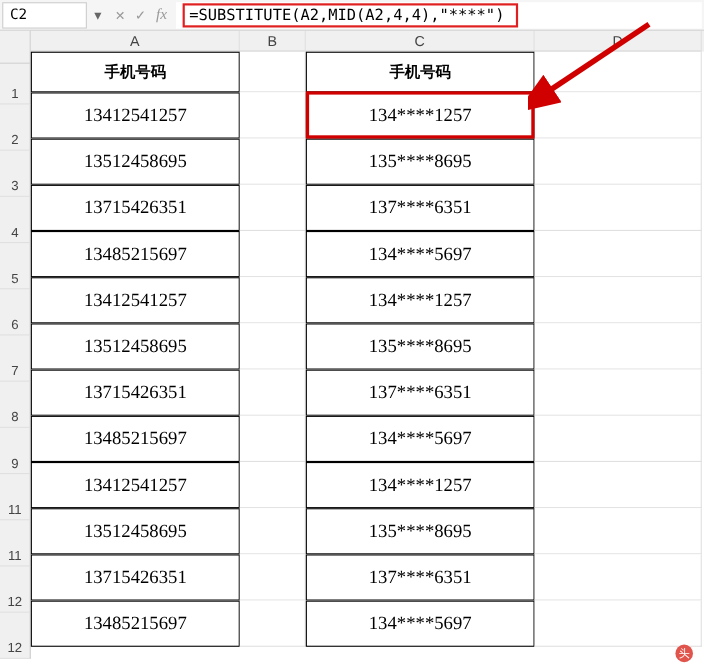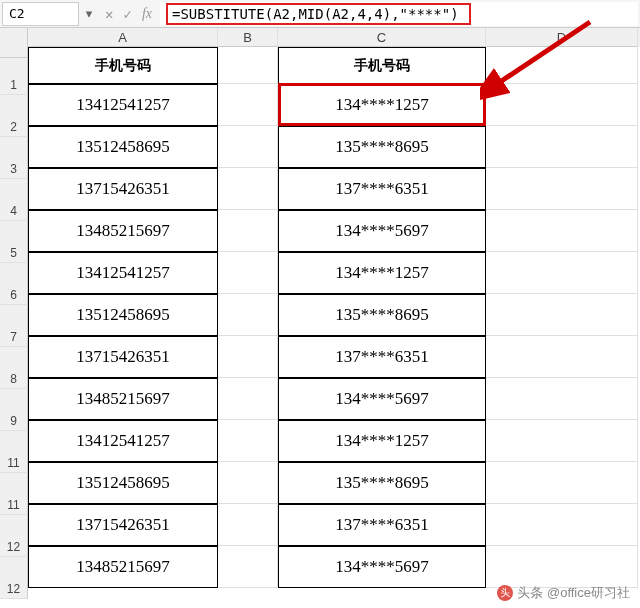--- a/index.html
+++ b/index.html
@@ -288,14 +288,13 @@
   <defs>
     <marker id="ah" markerWidth="10" markerHeight="10" refX="2" refY="3" orient="auto">
       <path d="M0,0 L0,6 L8,3 z" fill="#d00000"></path>
     </marker>
   </defs>
   <line x1="110" y1="8" x2="14" y2="72" stroke="#d00000" stroke-width="5" marker-end="url(#ah)"></line>
 </svg>
 
 <div class="watermark">
   <span class="wm-icon">头</span>
-  <span>头条 @office研习社</span>
 </div>
 
 </body></html>

